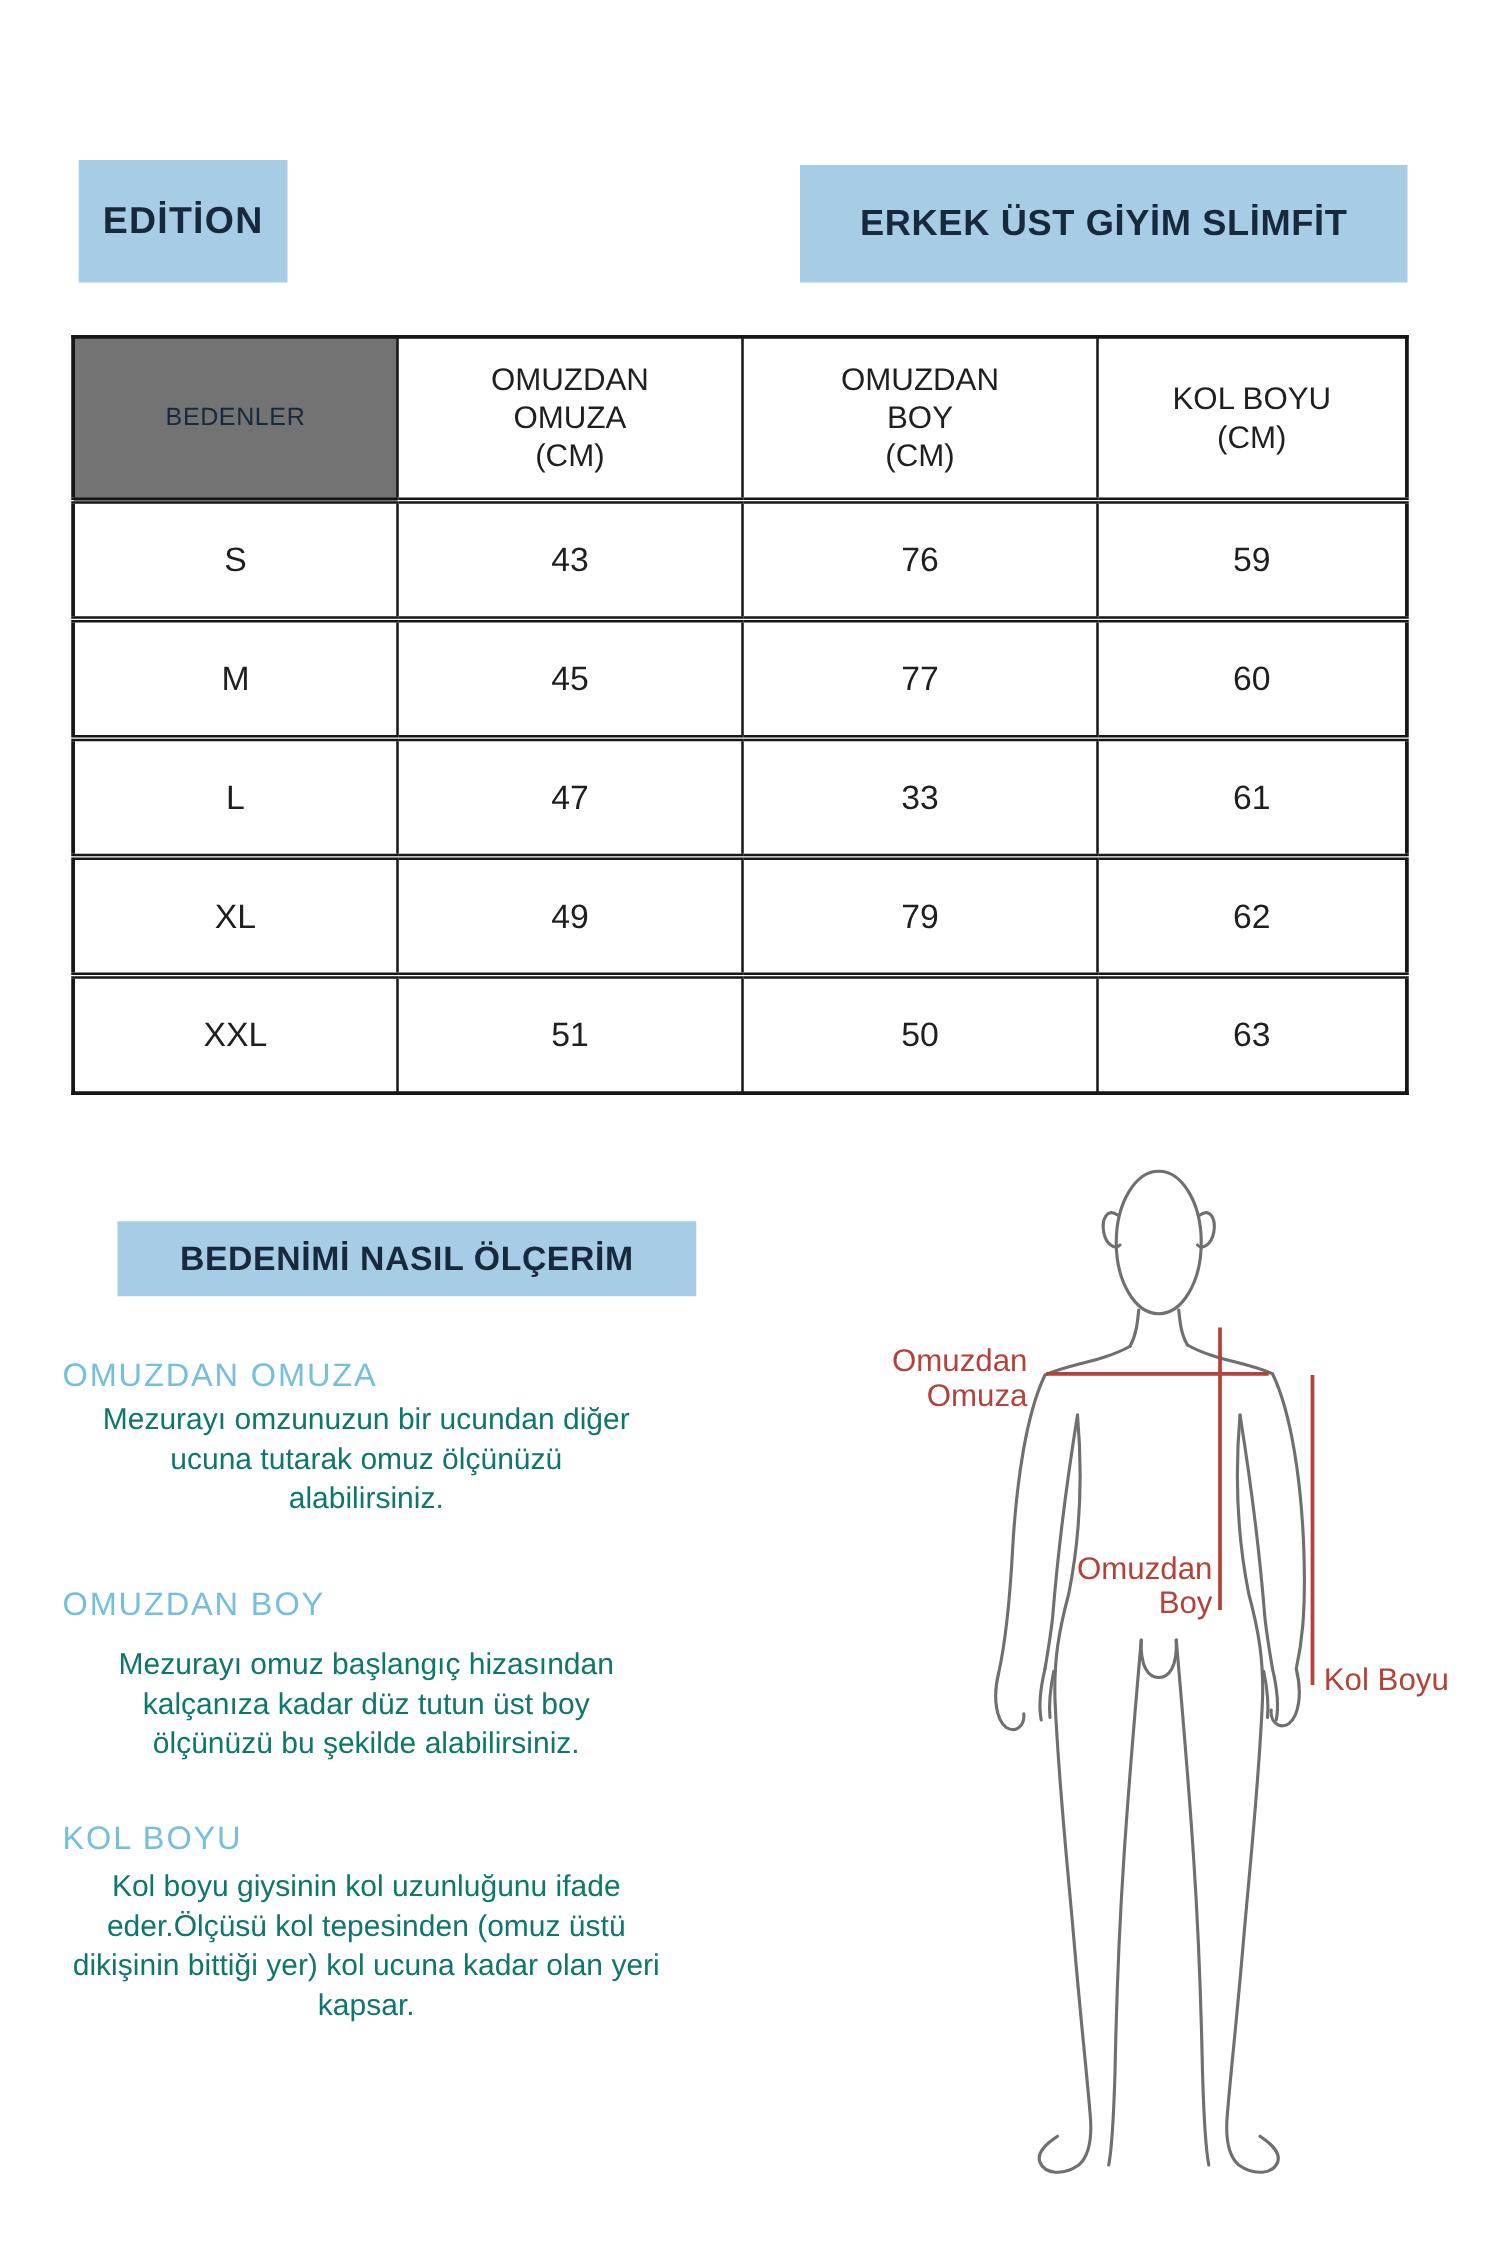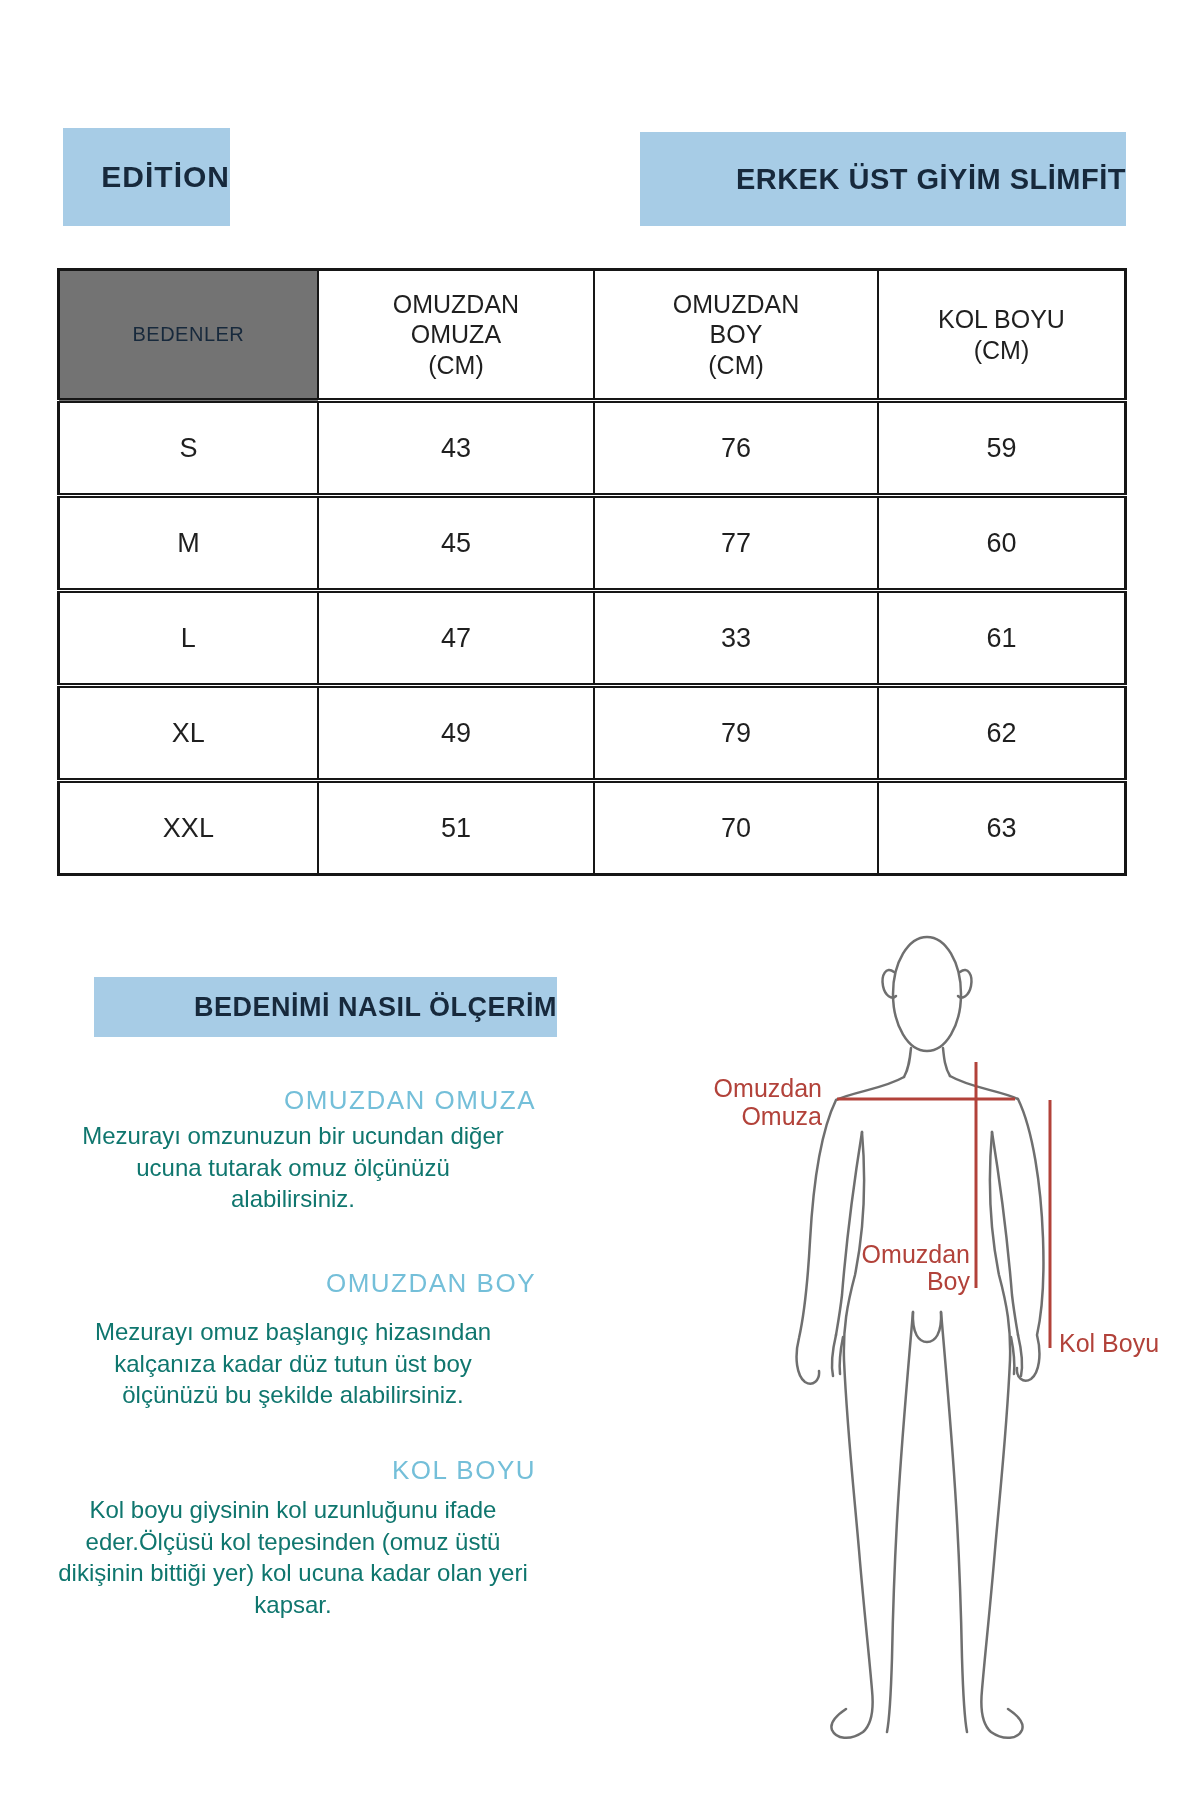--- a/index.html
+++ b/index.html
@@ -2,21 +2,21 @@
 <html><head>
 <meta charset="utf-8">
 <style>
   html,body{margin:0;padding:0;background:#ffffff;}
   .page{
     position:relative;width:1200px;height:1800px;background:#ffffff;
     font-family:"Liberation Sans", sans-serif;color:#1f1f1f;overflow:hidden;
   }
   .bluebox{
     position:absolute;background:#a7cce6;color:#17293c;
-    display:flex;align-items:center;justify-content:flex-end;text-align:center;
+    display:flex;align-items:center;justify-content:center;text-align:center;
     font-weight:700;
   }
   .brand-box{left:63px;top:128px;width:167px;height:98px;font-size:30px;letter-spacing:1px;}
   .category-box{left:640px;top:132px;width:486px;height:94px;font-size:29px;letter-spacing:.5px;}
   .guide-title-box{left:62px;top:977px;width:463px;height:60px;font-size:27px;letter-spacing:.5px;margin-left:32px;}
 
   
   table.sizes{
     position:absolute;left:57px;top:268px;width:1070px;
     border-collapse:collapse;table-layout:fixed;text-align:center;
@@ -26,21 +26,21 @@
     border-left:2px solid #161616;border-right:2px solid #161616;
     vertical-align:middle;padding:0;
   }
   table.sizes thead th{height:127px;font-weight:400;font-size:25px;line-height:1.22;}
   table.sizes thead th.size-col{background:#737373;color:#17293c;font-size:20px;letter-spacing:.5px;}
   table.sizes tbody td{height:90px;font-size:27px;border-top:5px double #161616;}
   .hline{display:block;}
 
   
   .guide-h{
-    position:absolute;left:50px;width:486px;text-align:right;
+    position:absolute;left:50px;width:486px;text-align:left;
     color:#74bfd9;font-size:26px;letter-spacing:1.5px;font-weight:400;
   }
   .guide-p{
     position:absolute;left:50px;width:486px;display:flex;justify-content:center;
     color:#0f766e;font-size:24px;line-height:1.32;text-align:center;
   }
   .guide-p > span{display:block;}
   #guide-p-0 > span{max-width:432px;}
   #guide-p-1 > span{max-width:442px;}
   #guide-p-2 > span{max-width:486px;}
@@ -113,21 +113,21 @@
       </tr>
       <tr>
         <td>XL</td>
         <td>49</td>
         <td>79</td>
         <td>62</td>
       </tr>
       <tr>
         <td>XXL</td>
         <td>51</td>
-        <td>70</td>
+        <td>50</td>
         <td>63</td>
       </tr>
     </tbody>
   </table>
 
   <div class="bluebox guide-title-box">
     <span>BEDENİMİ NASIL ÖLÇERİM</span>
   </div>
 
   <div class="guide-h" style="top:1085px;">OMUZDAN OMUZA</div>

